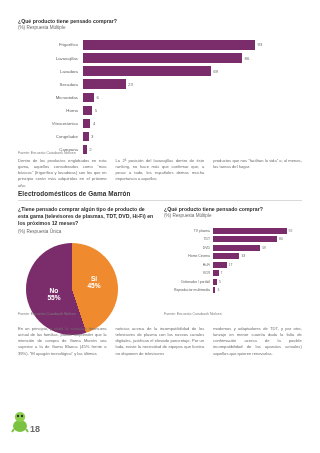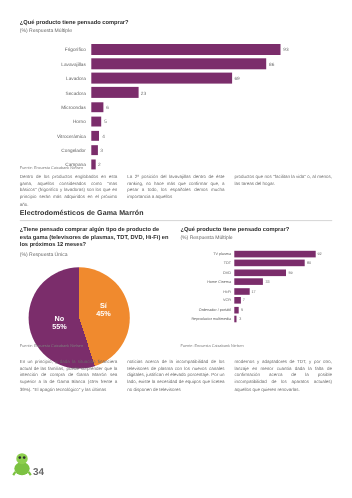--- a/index.html
+++ b/index.html
@@ -263,15 +263,15 @@
     <div class="col">modernos y adaptadores de TDT, y por otro, lanzaje en menor cuantía dada la falta de confirmación acerca de la posible incompatibilidad de los aparatos actuales) aquellos que quieren renovarlas.</div>
   </div>
 
   <svg class="mascot" viewBox="0 0 20 24">
     <ellipse cx="10" cy="17" rx="7" ry="6" fill="#7cc242"></ellipse>
     <ellipse cx="10" cy="8" rx="5.2" ry="5" fill="#8dcf4e"></ellipse>
     <circle cx="8" cy="7" r="1.2" fill="#2f2f2f"></circle>
     <circle cx="12" cy="7" r="1.2" fill="#2f2f2f"></circle>
     <path d="M4 20 L2 23 M16 20 L18 23" stroke="#7cc242" stroke-width="2" fill="none"></path>
   </svg>
-  <div class="page-num">34</div>
+  <div class="page-num">18</div>
 
 </div>
 
 </body></html>

